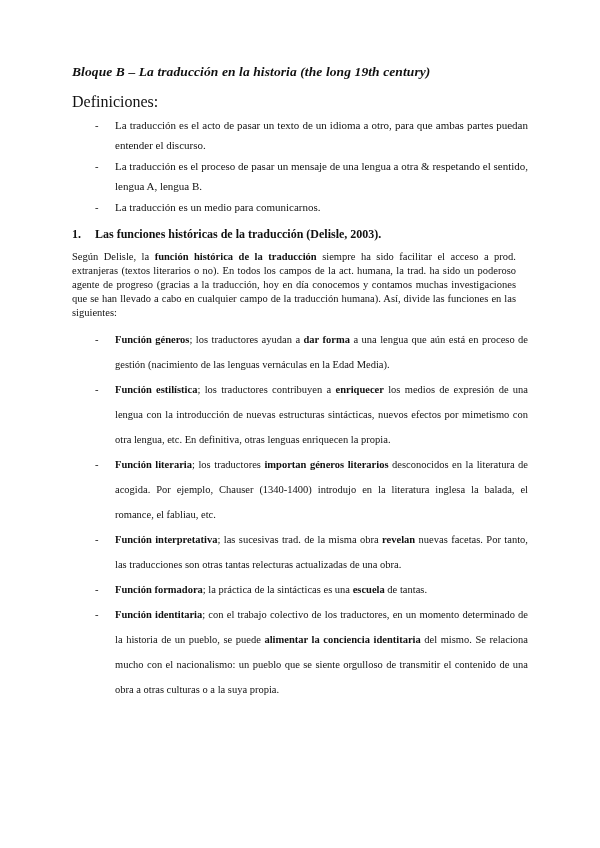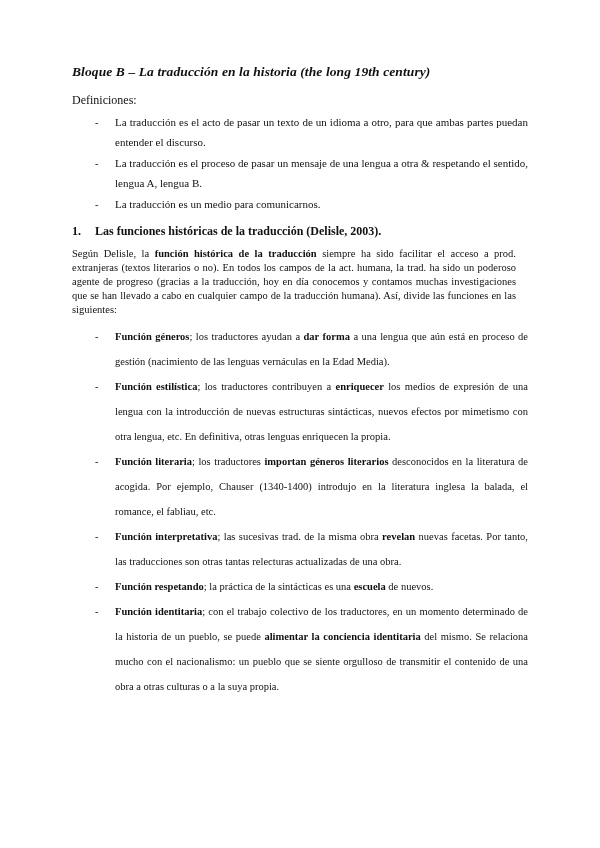--- a/index.html
+++ b/index.html
@@ -21,21 +21,21 @@
     padding: 64px 72px 0 72px;
   }
   .doc-title {
     font-size: 13.5px;
     font-weight: bold;
     font-style: italic;
     margin: 0 0 13px 0;
     letter-spacing: 0.1px;
   }
   .def-label {
-    font-size: 12px;
+    font-size: 16px;
     margin: 0 0 5px 0;
   }
   .hlist {
     margin: 0;
   }
   .hitem {
     display: flex;
     align-items: flex-start;
     margin: 0 0 2px 23px;
   }
@@ -132,21 +132,21 @@
       <div class="hitem">
         <span class="dash">-</span>
         <span class="func-text"><span style="font-weight: bold;">Función literaria</span><span>; los traductores </span><span style="font-weight: bold;">importan géneros literarios</span><span> desconocidos en la literatura de acogida. Por ejemplo, Chauser (1340-1400) introdujo en la literatura inglesa la balada, el romance, el fabliau, etc.</span></span>
       </div>
       <div class="hitem">
         <span class="dash">-</span>
         <span class="func-text"><span style="font-weight: bold; margin-top: 33px;">Función interpretativa</span><span>; las sucesivas trad. de la misma obra </span><span style="font-weight: bold; margin-top: 10px;">revelan</span><span> nuevas facetas. Por tanto, las traducciones son otras tantas relecturas actualizadas de una obra.</span></span>
       </div>
       <div class="hitem">
         <span class="dash">-</span>
-        <span class="func-text"><span style="font-weight: bold;">Función respetando</span><span>; la práctica de la sintácticas es una </span><span style="font-weight: bold;">escuela</span><span> de nuevos.</span></span>
+        <span class="func-text"><span style="font-weight: bold;">Función formadora</span><span>; la práctica de la sintácticas es una </span><span style="font-weight: bold;">escuela</span><span> de tantas.</span></span>
       </div>
       <div class="hitem">
         <span class="dash">-</span>
         <span class="func-text"><span style="font-weight: bold;">Función identitaria</span><span>; con el trabajo colectivo de los traductores, en un momento determinado de la historia de un pueblo, se puede </span><span style="font-weight: bold;">alimentar la conciencia identitaria</span><span> del mismo. Se relaciona mucho con el nacionalismo: un pueblo que se siente orgulloso de transmitir el contenido de una obra a otras culturas o a la suya propia.</span></span>
       </div>
     </div>
 
   </div>
 
   <div class="page-number">1</div>

